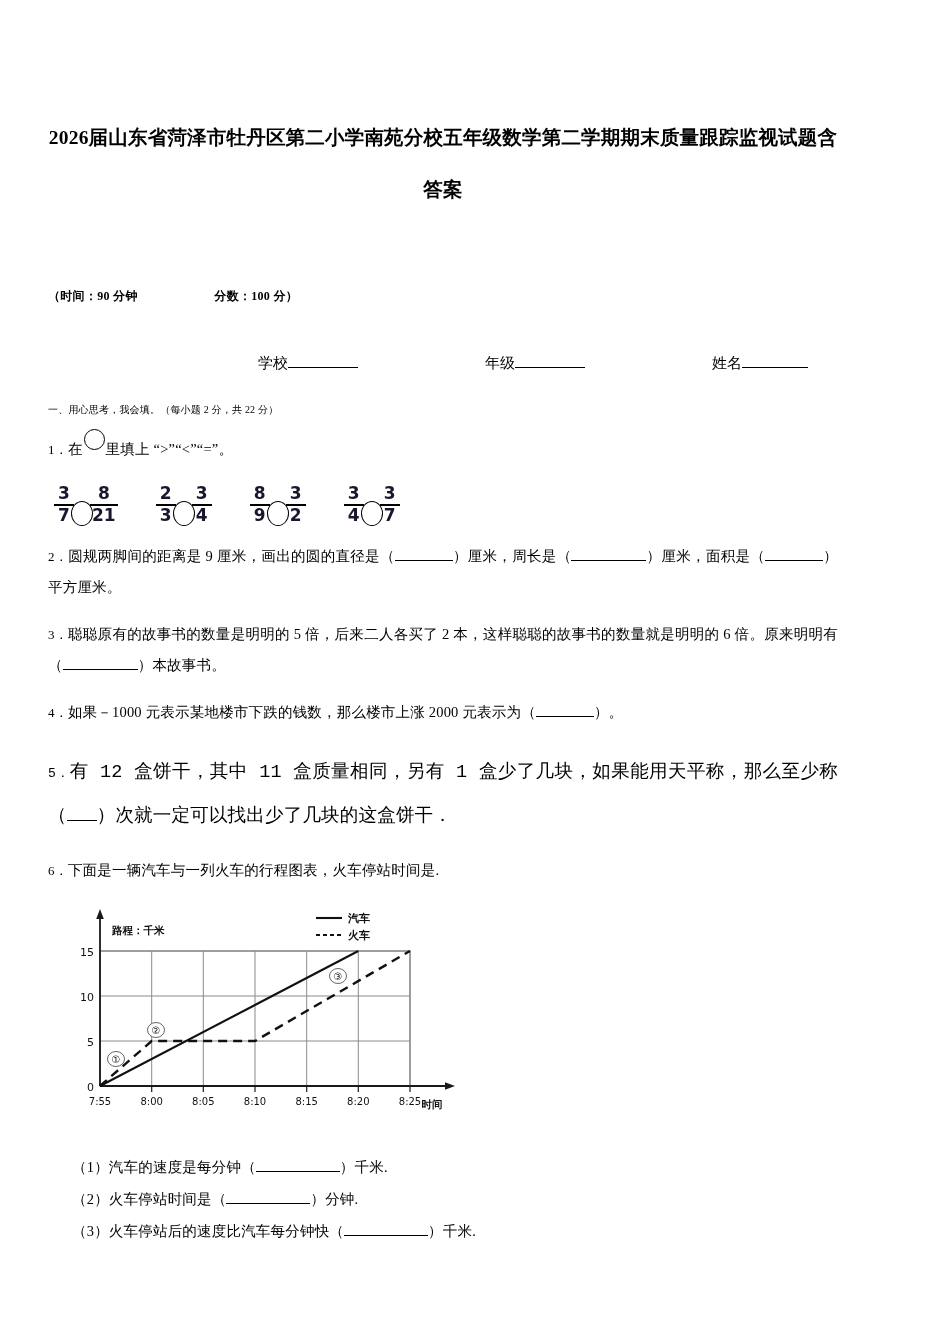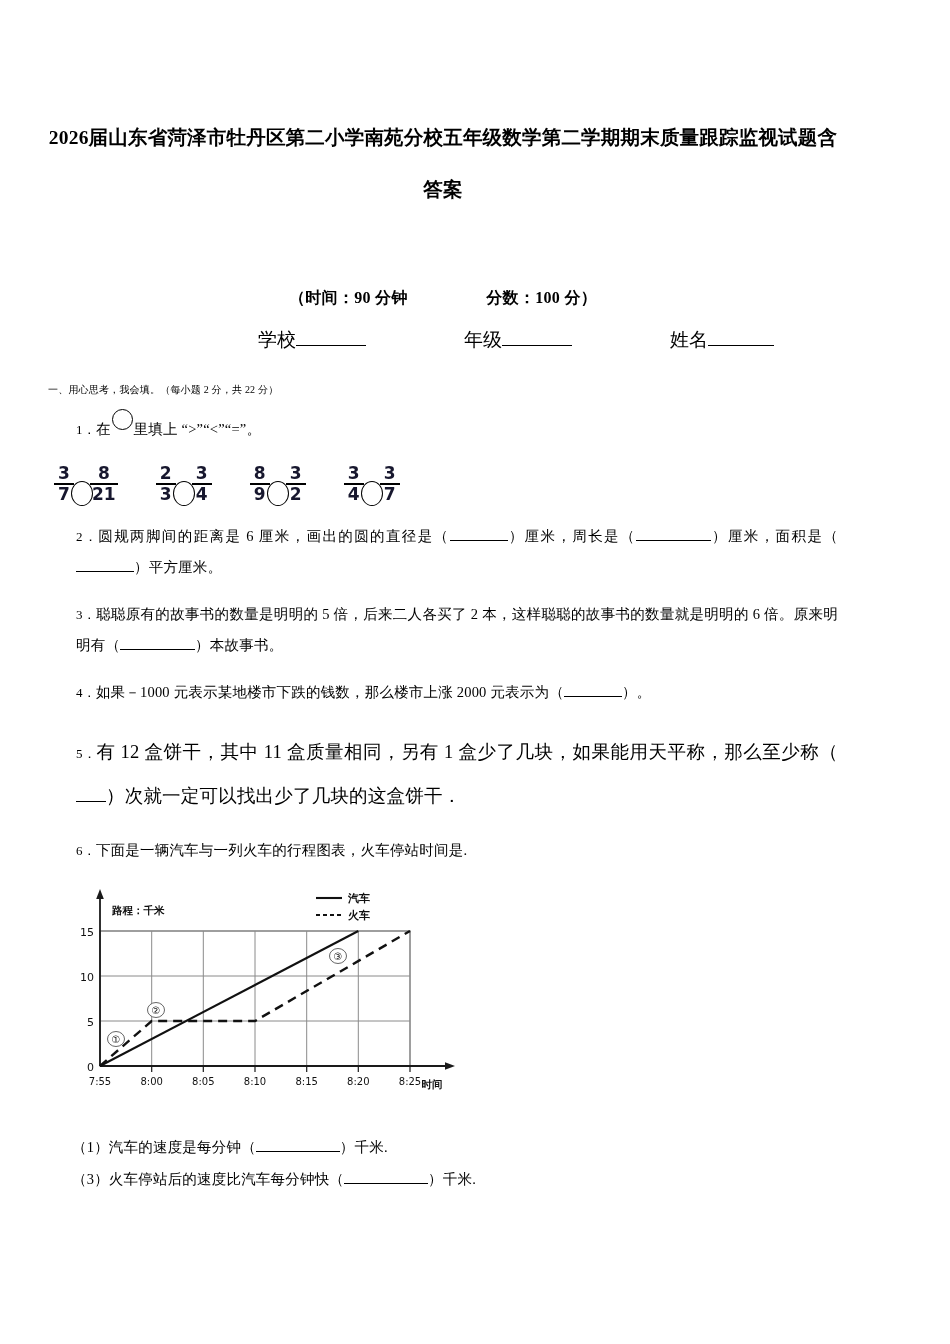--- a/index.html
+++ b/index.html
@@ -30,36 +30,37 @@
     font-size: 19.5px;
     font-weight: bold;
     line-height: 52px;
     text-align: center;
     letter-spacing: 0.2px;
   }
 
   
   .meta-line {
     margin-top: 72px;
-    text-align: center;
-    font-size: 16px;
+    text-align: left;
+    font-size: 12px;
     font-weight: bold;
     letter-spacing: 0.3px;
   }
   .meta-line .gap {
     display: inline-block;
     width: 70px;
   }
 
   
   .student-row {
-    margin-top: 18px;
-    font-size: 19px;
+    margin-top: 48px;
+    font-size: 15px;
     display: flex;
     padding-left: 210px;
+    gap: 29px;
   }
   .student-row .field {
     white-space: nowrap;
   }
   .student-row .field + .field {
     margin-left: 98px;
   }
   .blank-u {
     display: inline-block;
     border-bottom: 1px solid #000;
@@ -76,29 +77,29 @@
     letter-spacing: 0.2px;
   }
 
   
   .q {
     margin-top: 17px;
     font-size: 14.5px;
     line-height: 30px;
     letter-spacing: 0.2px;
     text-align: justify;
-    margin-left: 28px;
   }
   .q .num {
     font-size: 13px;
   }
   .q-big {
     font-size: 18.5px;
     line-height: 43px;
     margin-top: 23px;
+    font-family: Liberation Mono, monospace;
   }
   .q-big .num {
     font-size: 13px;
   }
 
   
   .circle-inline {
     display: inline-block;
     width: 19px;
     height: 19px;
@@ -267,21 +268,21 @@
       <span class="frac">
         <span class="top">3</span>
         <span class="bar"></span>
         <span class="bot">7</span>
       </span>
     </span>
 
   </div>
 
   <div class="q">
-    <span class="num">2．</span><span>圆规两脚间的距离是 6 厘米，画出的圆的直径是（</span><span class="bl b58"></span><span>）厘米，周长是（</span><span class="bl b75"></span><span>）厘米，面积是（</span><span class="bl b58"></span><span>）平方厘米。</span>
+    <span class="num">2．</span><span>圆规两脚间的距离是 9 厘米，画出的圆的直径是（</span><span class="bl b58"></span><span>）厘米，周长是（</span><span class="bl b75"></span><span>）厘米，面积是（</span><span class="bl b58"></span><span>）平方厘米。</span>
   </div>
 
   <div class="q">
     <span class="num">3．</span><span>聪聪原有的故事书的数量是明明的 5 倍，后来二人各买了 2 本，这样聪聪的故事书的数量就是明明的 6 倍。原来明明有（</span><span class="bl b75"></span><span>）本故事书。</span>
   </div>
 
   <div class="q">
     <span class="num">4．</span><span>如果－1000 元表示某地楼市下跌的钱数，那么楼市上涨 2000 元表示为（</span><span class="bl b58"></span><span>）。</span>
   </div>
 
@@ -362,17 +363,20 @@
       </g>
 
     </svg>
   </div>
 
   <div class="subq-list">
     <div class="subq">
       <span>（1）</span><span>汽车的速度是每分钟（</span><span class="bl b84"></span><span>）千米.</span>
     </div>
     <div class="subq">
+      <span>（2）</span><span>火车停站时间是（</span><span class="bl b84"></span><span>）分钟.</span>
+    </div>
+    <div class="subq">
       <span>（3）</span><span>火车停站后的速度比汽车每分钟快（</span><span class="bl b84"></span><span>）千米.</span>
     </div>
   </div>
 
 </div>
 
 </body></html>

